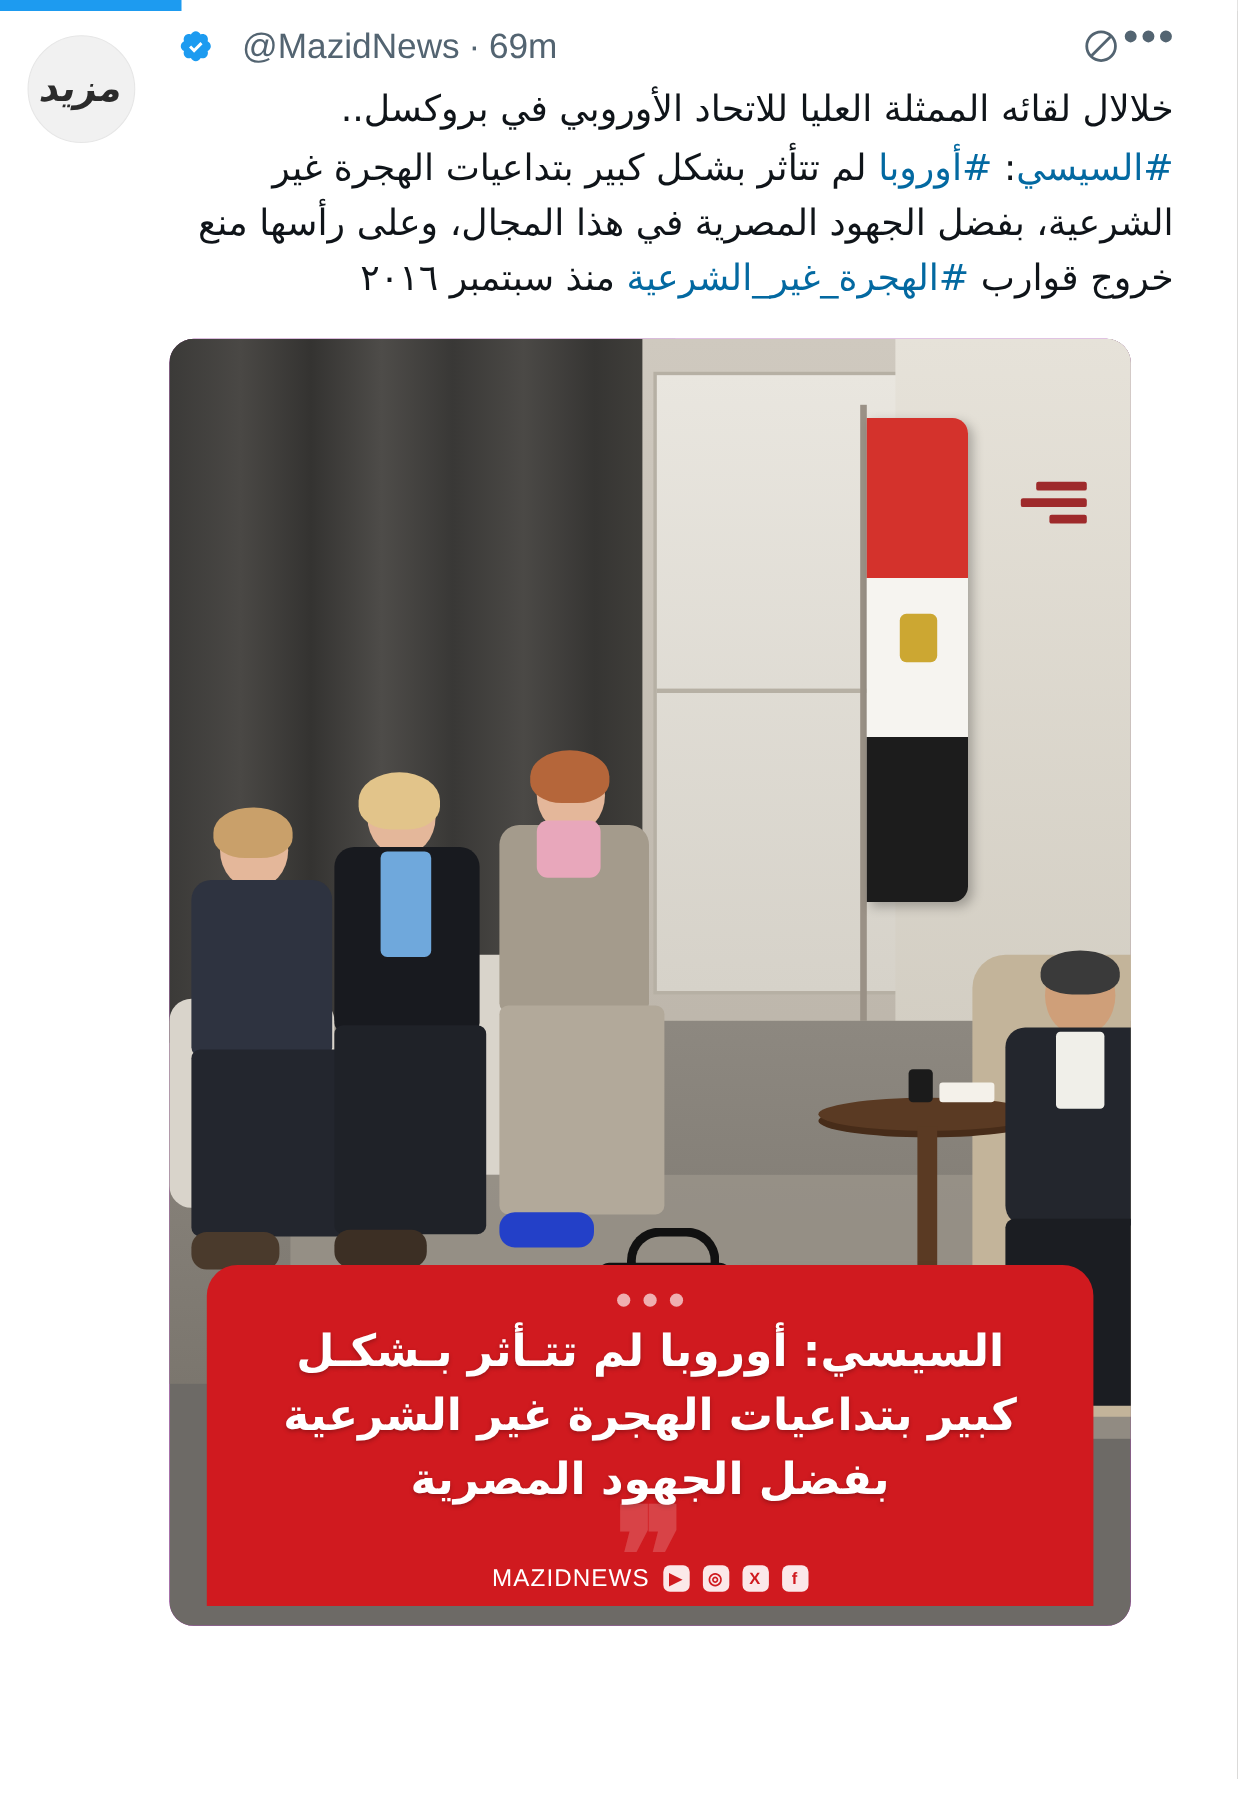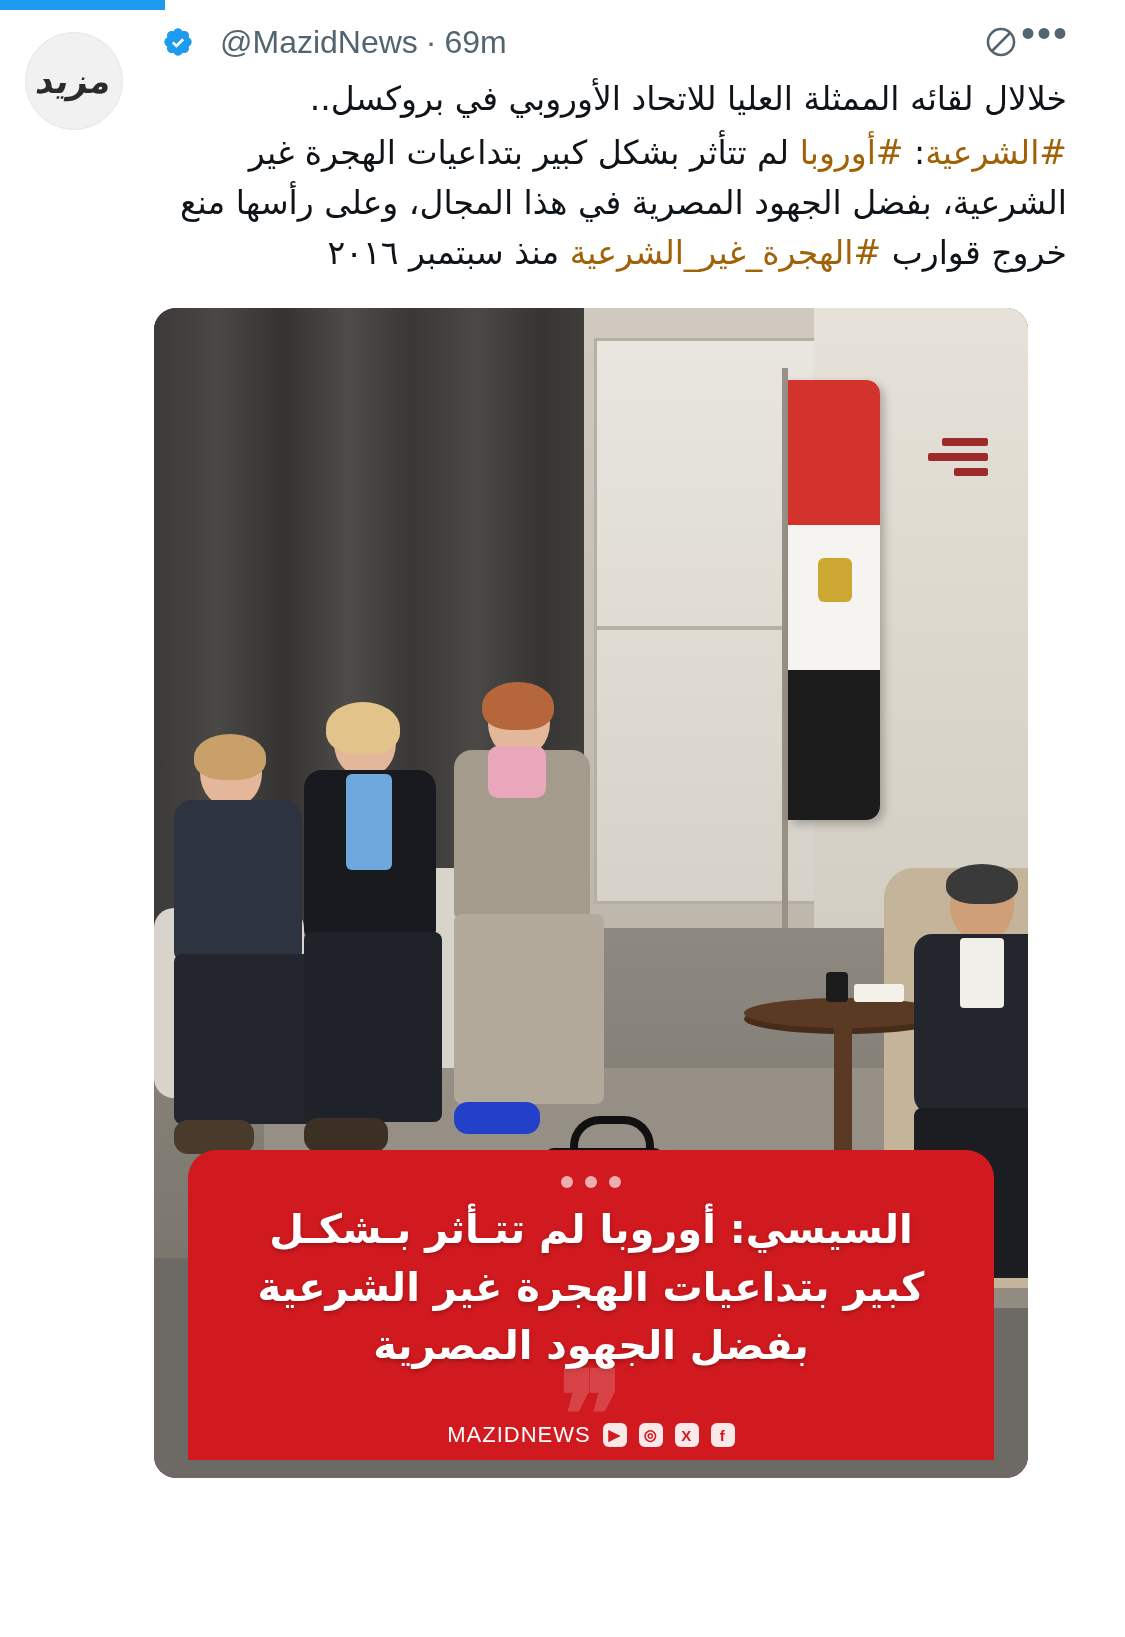--- a/index.html
+++ b/index.html
@@ -140,21 +140,21 @@
     direction: rtl;
     text-align: right;
     font-size: 33px;
     line-height: 50px;
     color: #0f1419;
     padding-top: 4px;
     white-space: pre-wrap;
     word-wrap: break-word;
     font-family: "DejaVu Sans", "Liberation Sans", sans-serif;
   }
-  .link { color: #a16207; }
+  .link { color: #0369a1; }
 
   .tweet-tail {
     direction: rtl;
     text-align: right;
     font-size: 33px;
     line-height: 50px;
     color: #1d9bf0;
     margin-top: 56px;
     font-family: "DejaVu Sans", "Liberation Sans", sans-serif;
   }
@@ -395,21 +395,21 @@
           <circle cx="12" cy="12" r="9.2" fill="none" stroke="#536471" stroke-width="1.8"></circle>
           <line x1="6" y1="18" x2="18" y2="6" stroke="#536471" stroke-width="1.8"></line>
         </svg>
       </span>
       <span class="header-action">
         <span class="more-dots">•••</span>
       </span>
     </div>
 
     <div class="tweet-text">خلالال لقائه الممثلة العليا للاتحاد الأوروبي في بروكسل..</div>
-    <div class="tweet-text"><span class="link">#الشرعية</span>: <span class="link">#أوروبا</span> لم تتأثر بشكل كبير بتداعيات الهجرة غير الشرعية، بفضل الجهود المصرية في هذا المجال، وعلى رأسها منع خروج قوارب <span class="link">#الهجرة_غير_الشرعية</span> منذ سبتمبر ٢٠١٦</div>
+    <div class="tweet-text"><span class="link">#السيسي</span>: <span class="link">#أوروبا</span> لم تتأثر بشكل كبير بتداعيات الهجرة غير الشرعية، بفضل الجهود المصرية في هذا المجال، وعلى رأسها منع خروج قوارب <span class="link">#الهجرة_غير_الشرعية</span> منذ سبتمبر ٢٠١٦</div>
 
 
     <div class="media">
 
       <div class="scene">
         <div class="curtain"></div>
         <div class="backwall"></div>
         <div class="window"></div>
         <div class="wall-right"></div>
         <div class="emblem-mark">

